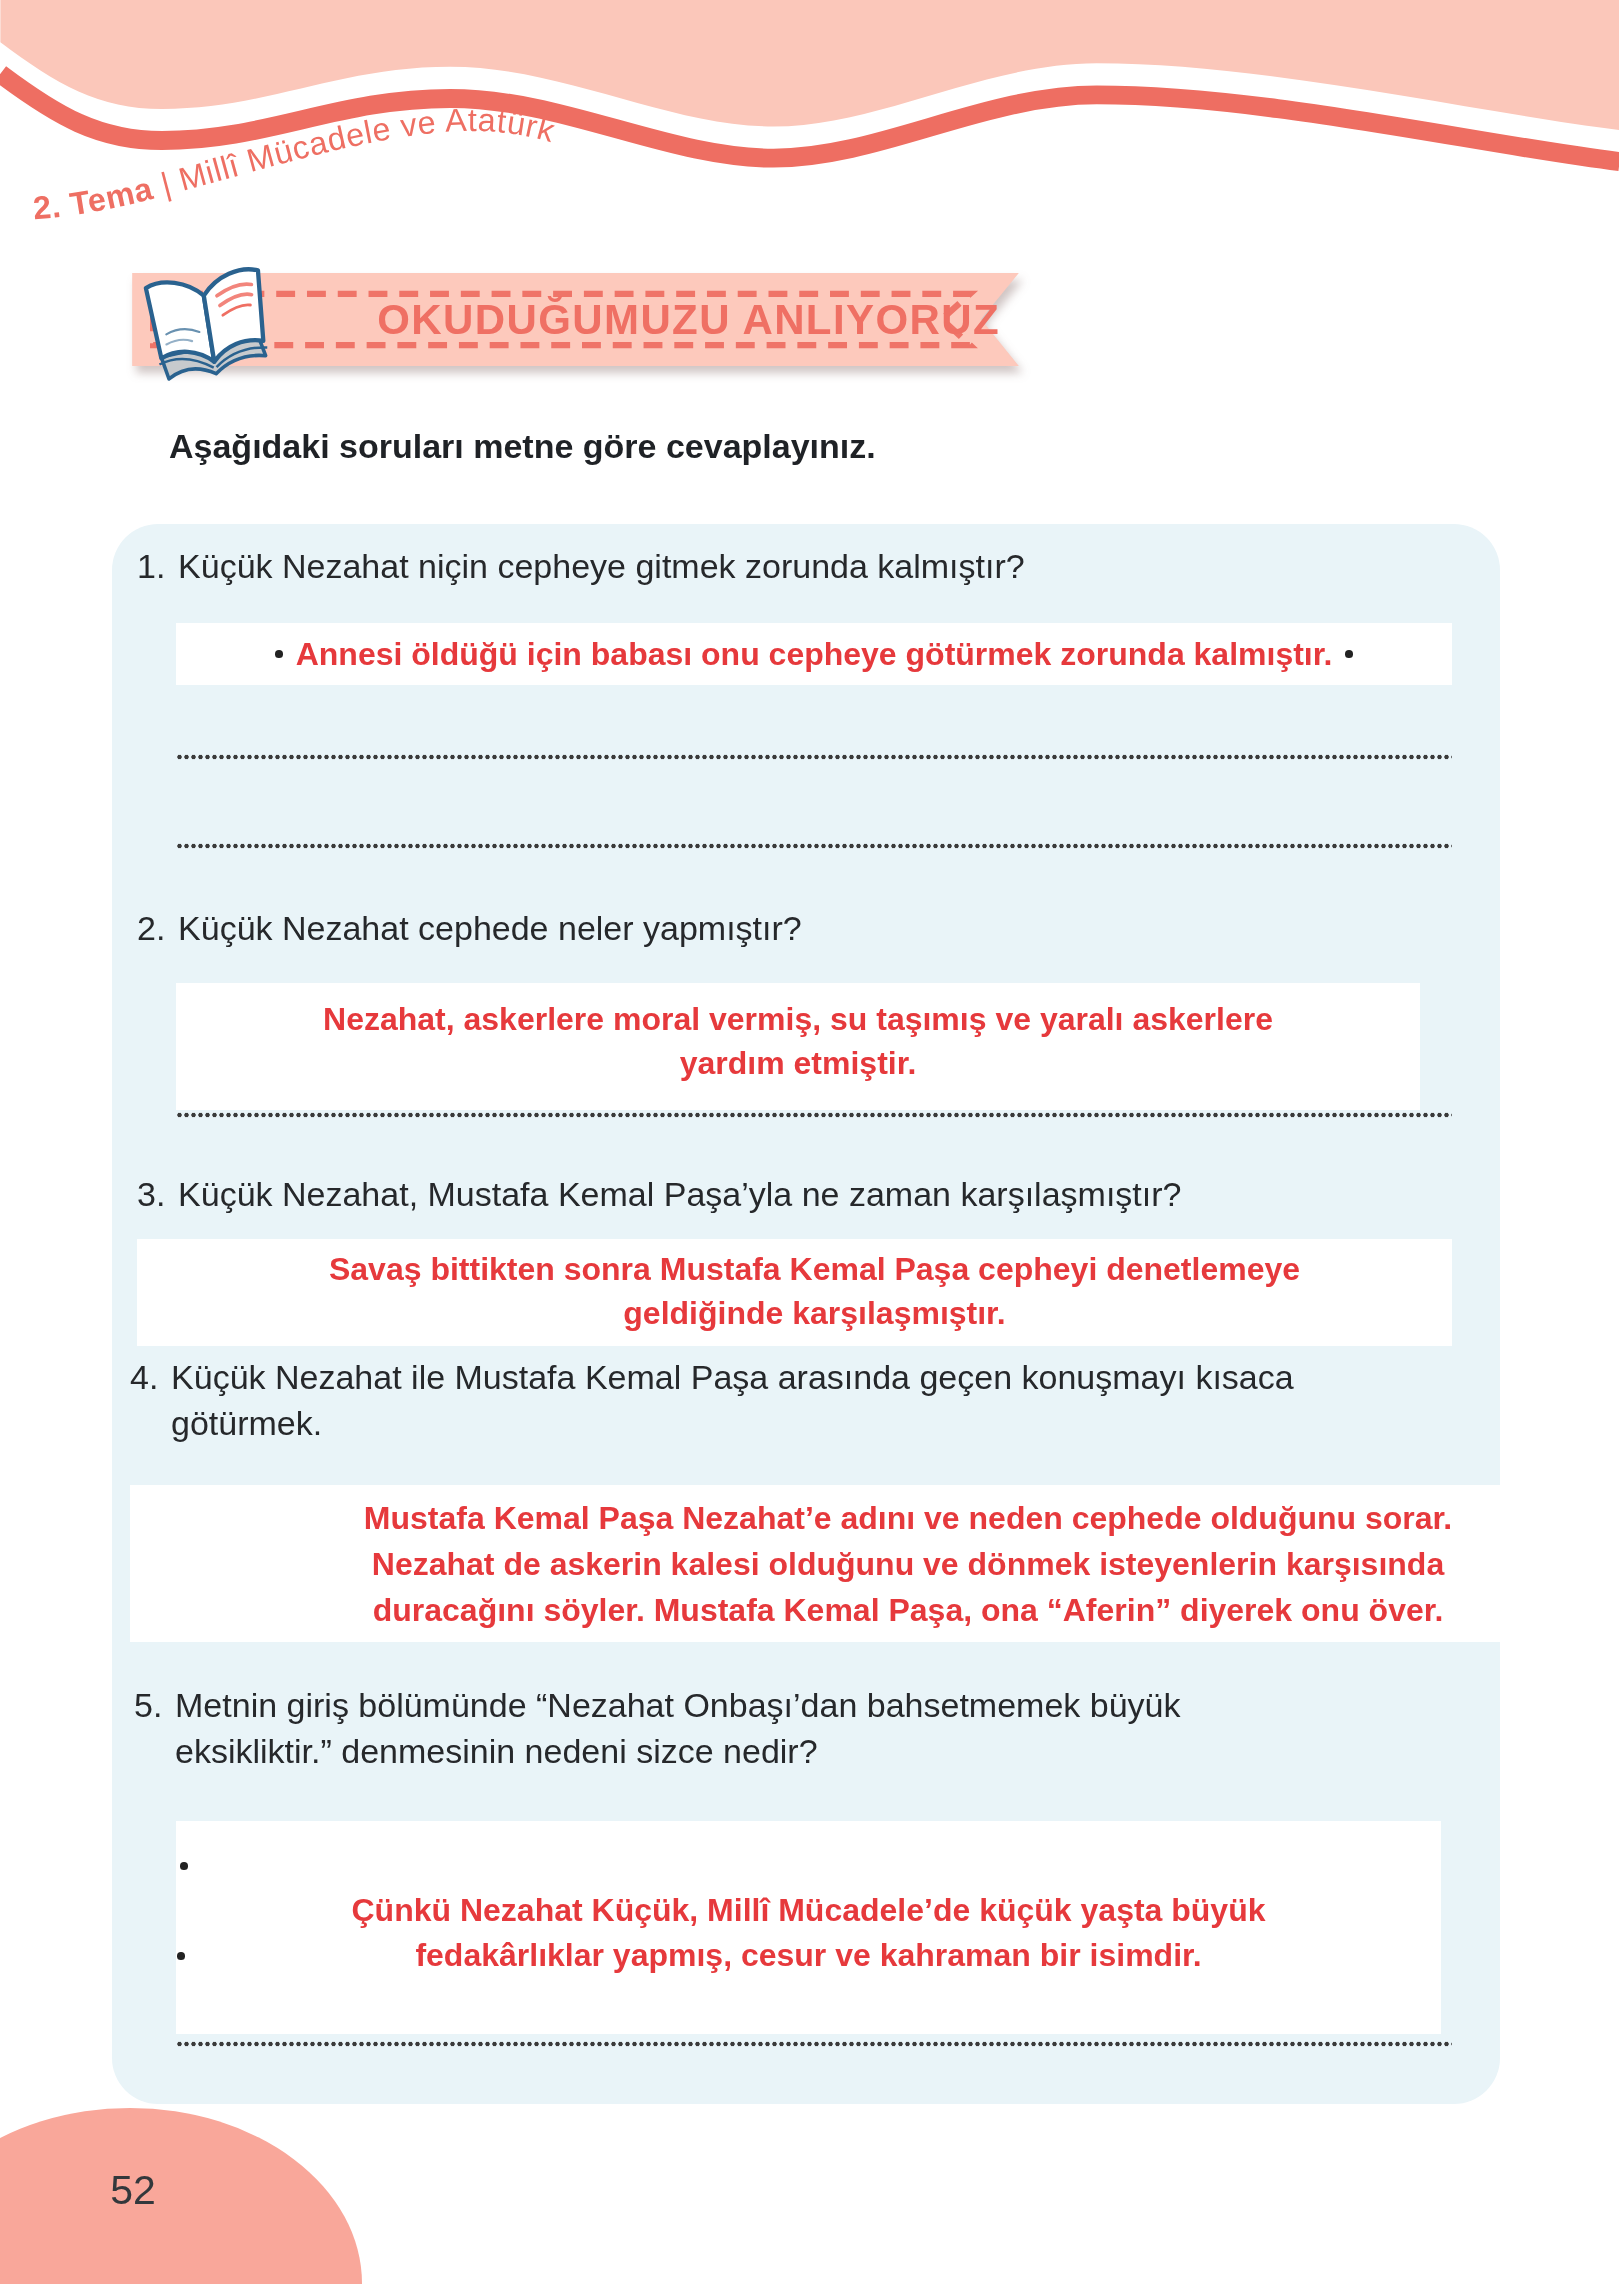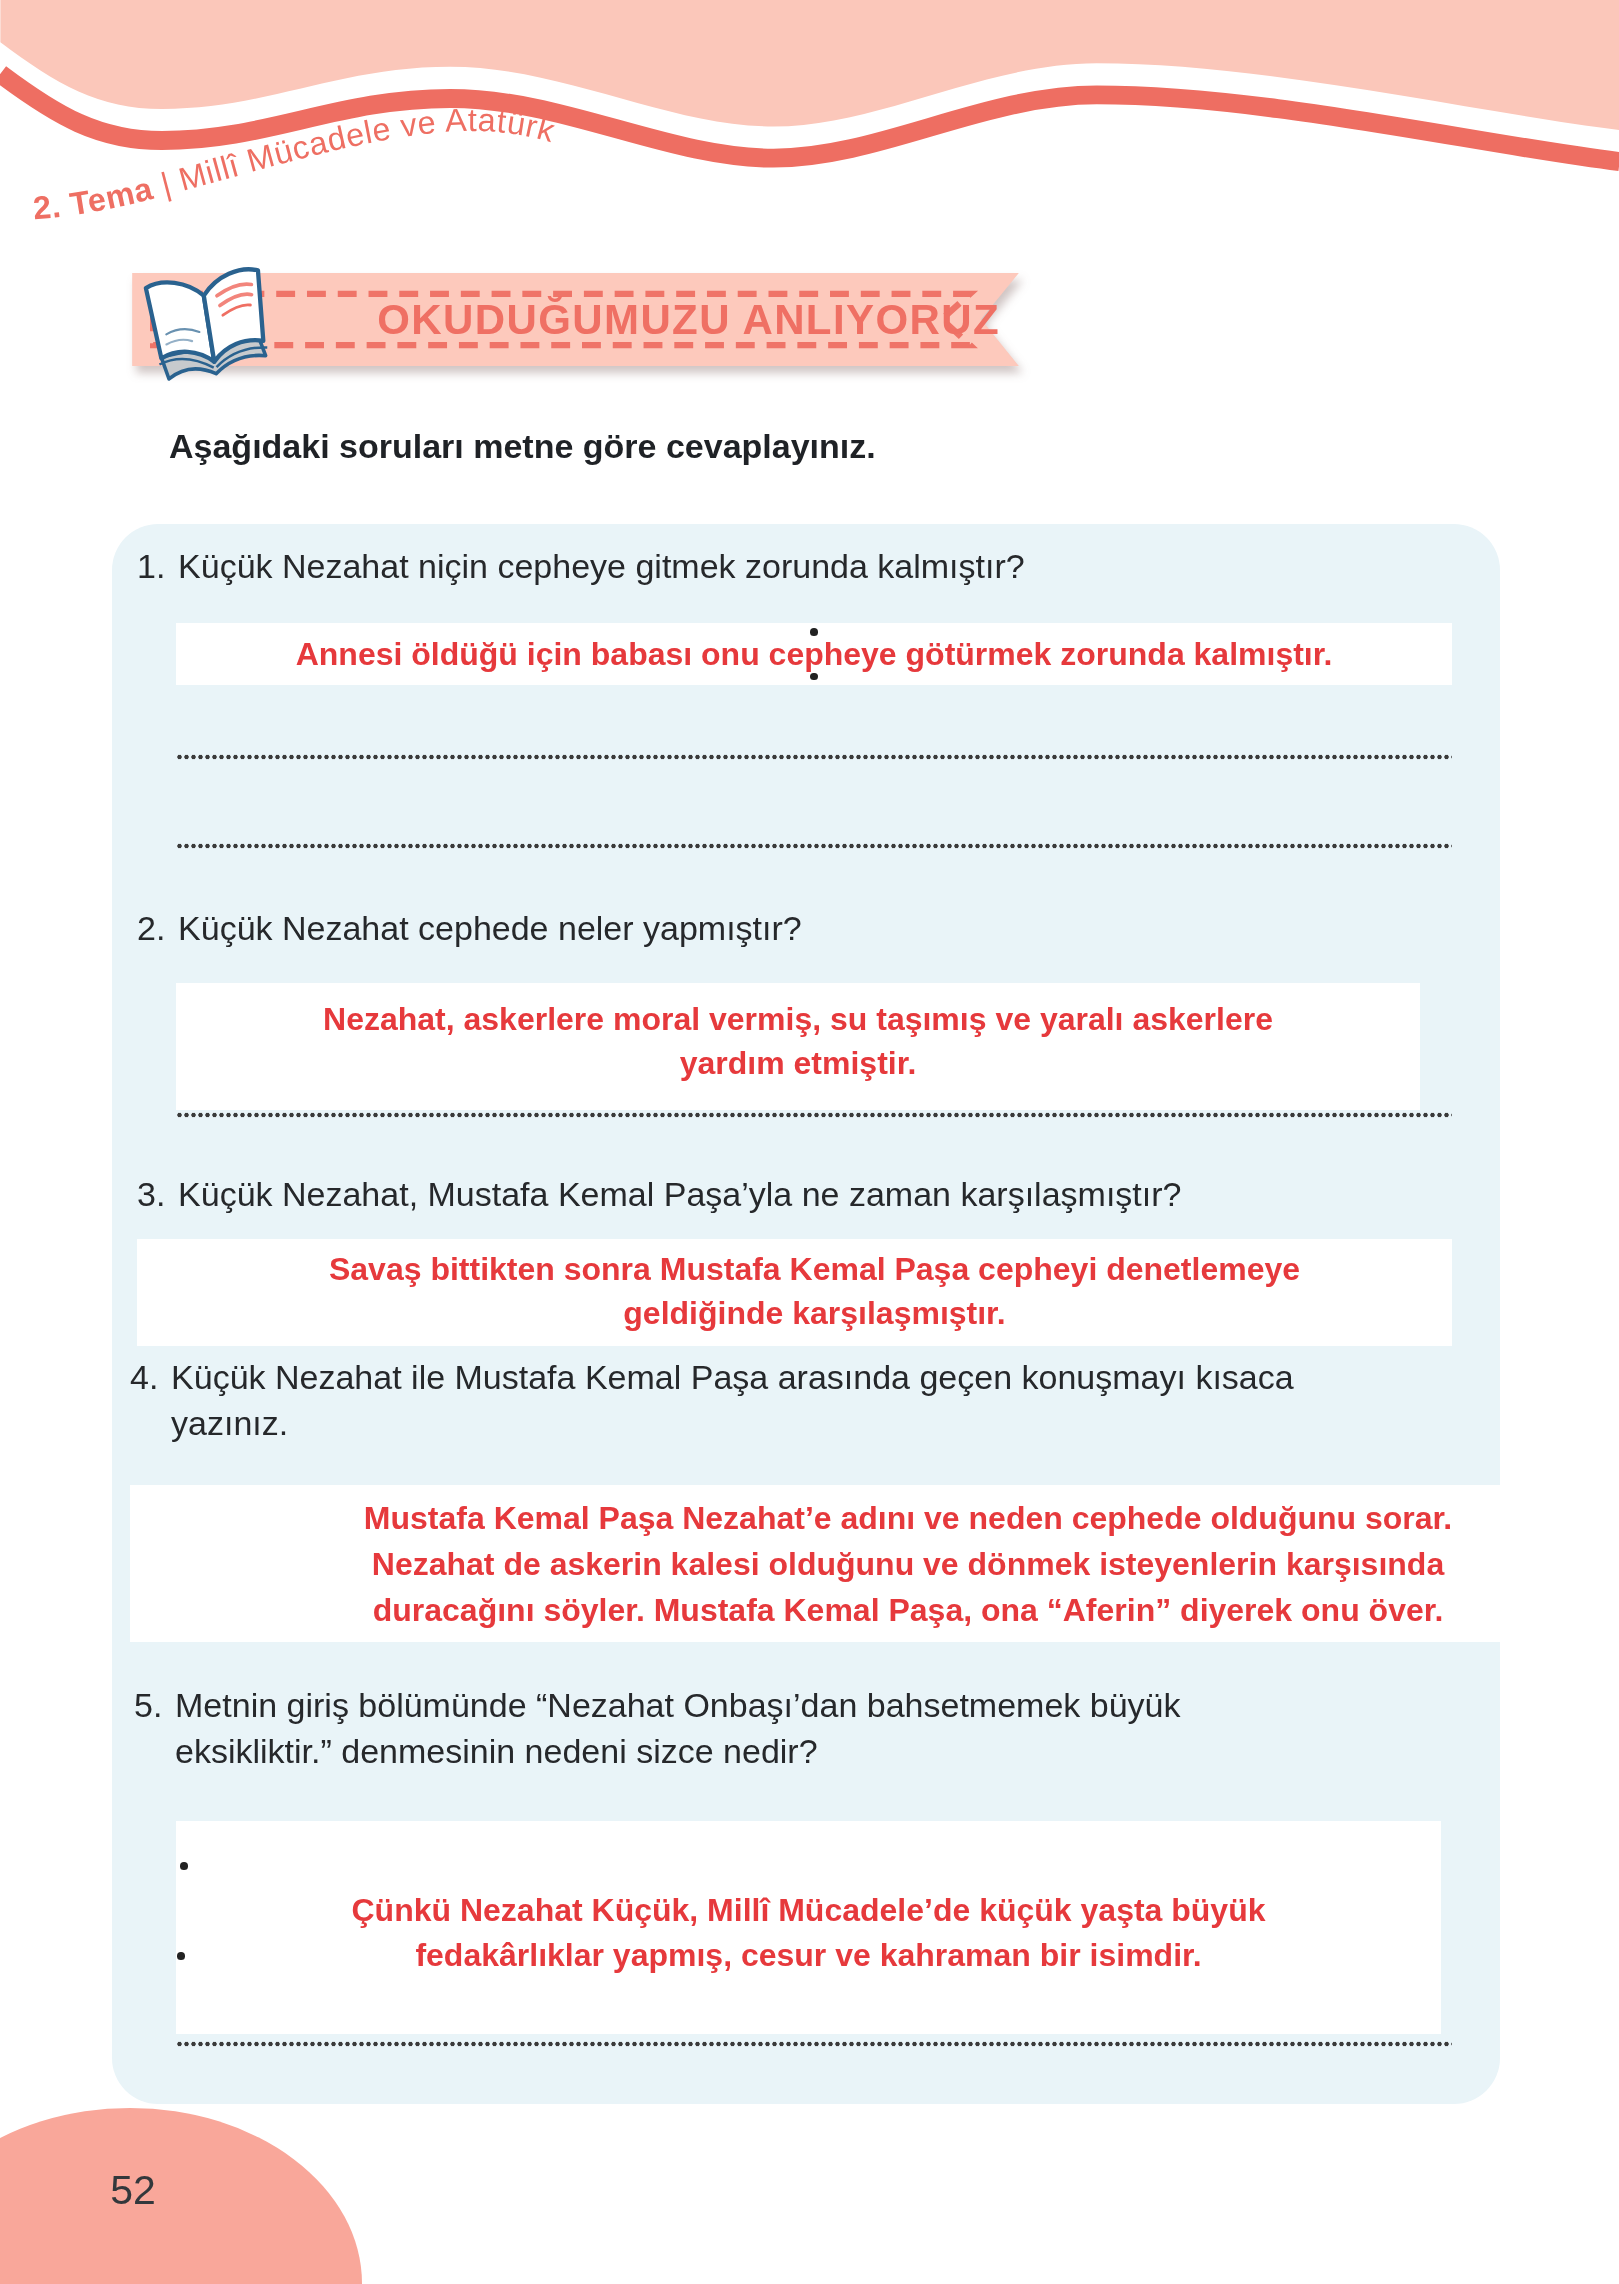--- a/index.html
+++ b/index.html
@@ -30,21 +30,21 @@
   .qnum{flex:none;}
   .qtext{display:block;}
   .spread{display:block;width:100%;text-align:justify;text-align-last:justify;}
   .q1{left:137px;top:543px;width:1336px;}
   .q2{left:137px;top:905px;width:1336px;}
   .q3{left:137px;top:1171px;width:1336px;}
   .q4{left:130px;top:1354px;width:1341px;}
   .q5{left:134px;top:1682px;width:1332px;}
   
   .answer{position:absolute;background:#ffffff;color:#e6393c;font-weight:700;font-size:32px;}
-  .a1{left:176px;top:623px;width:1276px;height:62px;display:flex;align-items:center;justify-content:center;flex-direction:column;}
+  .a1{left:176px;top:623px;width:1276px;height:62px;display:flex;align-items:center;justify-content:center;}
   .a1 .ans-line{margin:0 12.7px;white-space:nowrap;}
   .a2{left:176px;top:983px;width:1244px;height:127px;text-align:center;padding-top:14px;line-height:44px;box-sizing:border-box;}
   .a3{left:137px;top:1239px;width:1315px;height:107px;text-align:center;padding-top:8.4px;line-height:44px;box-sizing:border-box;padding-left:40px;}
   .a4{left:130px;top:1485px;width:1556px;height:157px;text-align:center;padding-top:9.8px;line-height:46px;box-sizing:border-box;}
   .a5{left:176px;top:1821px;width:1265px;height:213px;text-align:center;padding-top:67px;line-height:45px;box-sizing:border-box;}
   
   .dot{width:7.7px;height:7.7px;background:#222;border-radius:50%;flex:none;}
   .a5 .dot{position:absolute;}
   .a5 .dot.d1{left:4.2px;top:41px;}
   .a5 .dot.d2{left:1.4px;top:131px;}
@@ -131,21 +131,21 @@
   </div>
   <div class="answer a3">
     <div>Savaş bittikten sonra Mustafa Kemal Paşa cepheyi denetlemeye</div>
     <div>geldiğinde karşılaşmıştır.</div>
   </div>
 
   <div class="q q4">
     <span class="qnum">4.</span>
     <span class="qtext">
       <span class="spread">Küçük Nezahat ile Mustafa Kemal Paşa arasında geçen konuşmayı kısaca</span>
-      <span>yazınız.</span>
+      <span>götürmek.</span>
     </span>
   </div>
   <div class="answer a4">
     <div>Mustafa Kemal Paşa Nezahat’e adını ve neden cephede olduğunu sorar.</div>
     <div>Nezahat de askerin kalesi olduğunu ve dönmek isteyenlerin karşısında</div>
     <div>duracağını söyler. Mustafa Kemal Paşa, ona “Aferin” diyerek onu över.</div>
   </div>
 
   <div class="q q5">
     <span class="qnum">5.</span>

